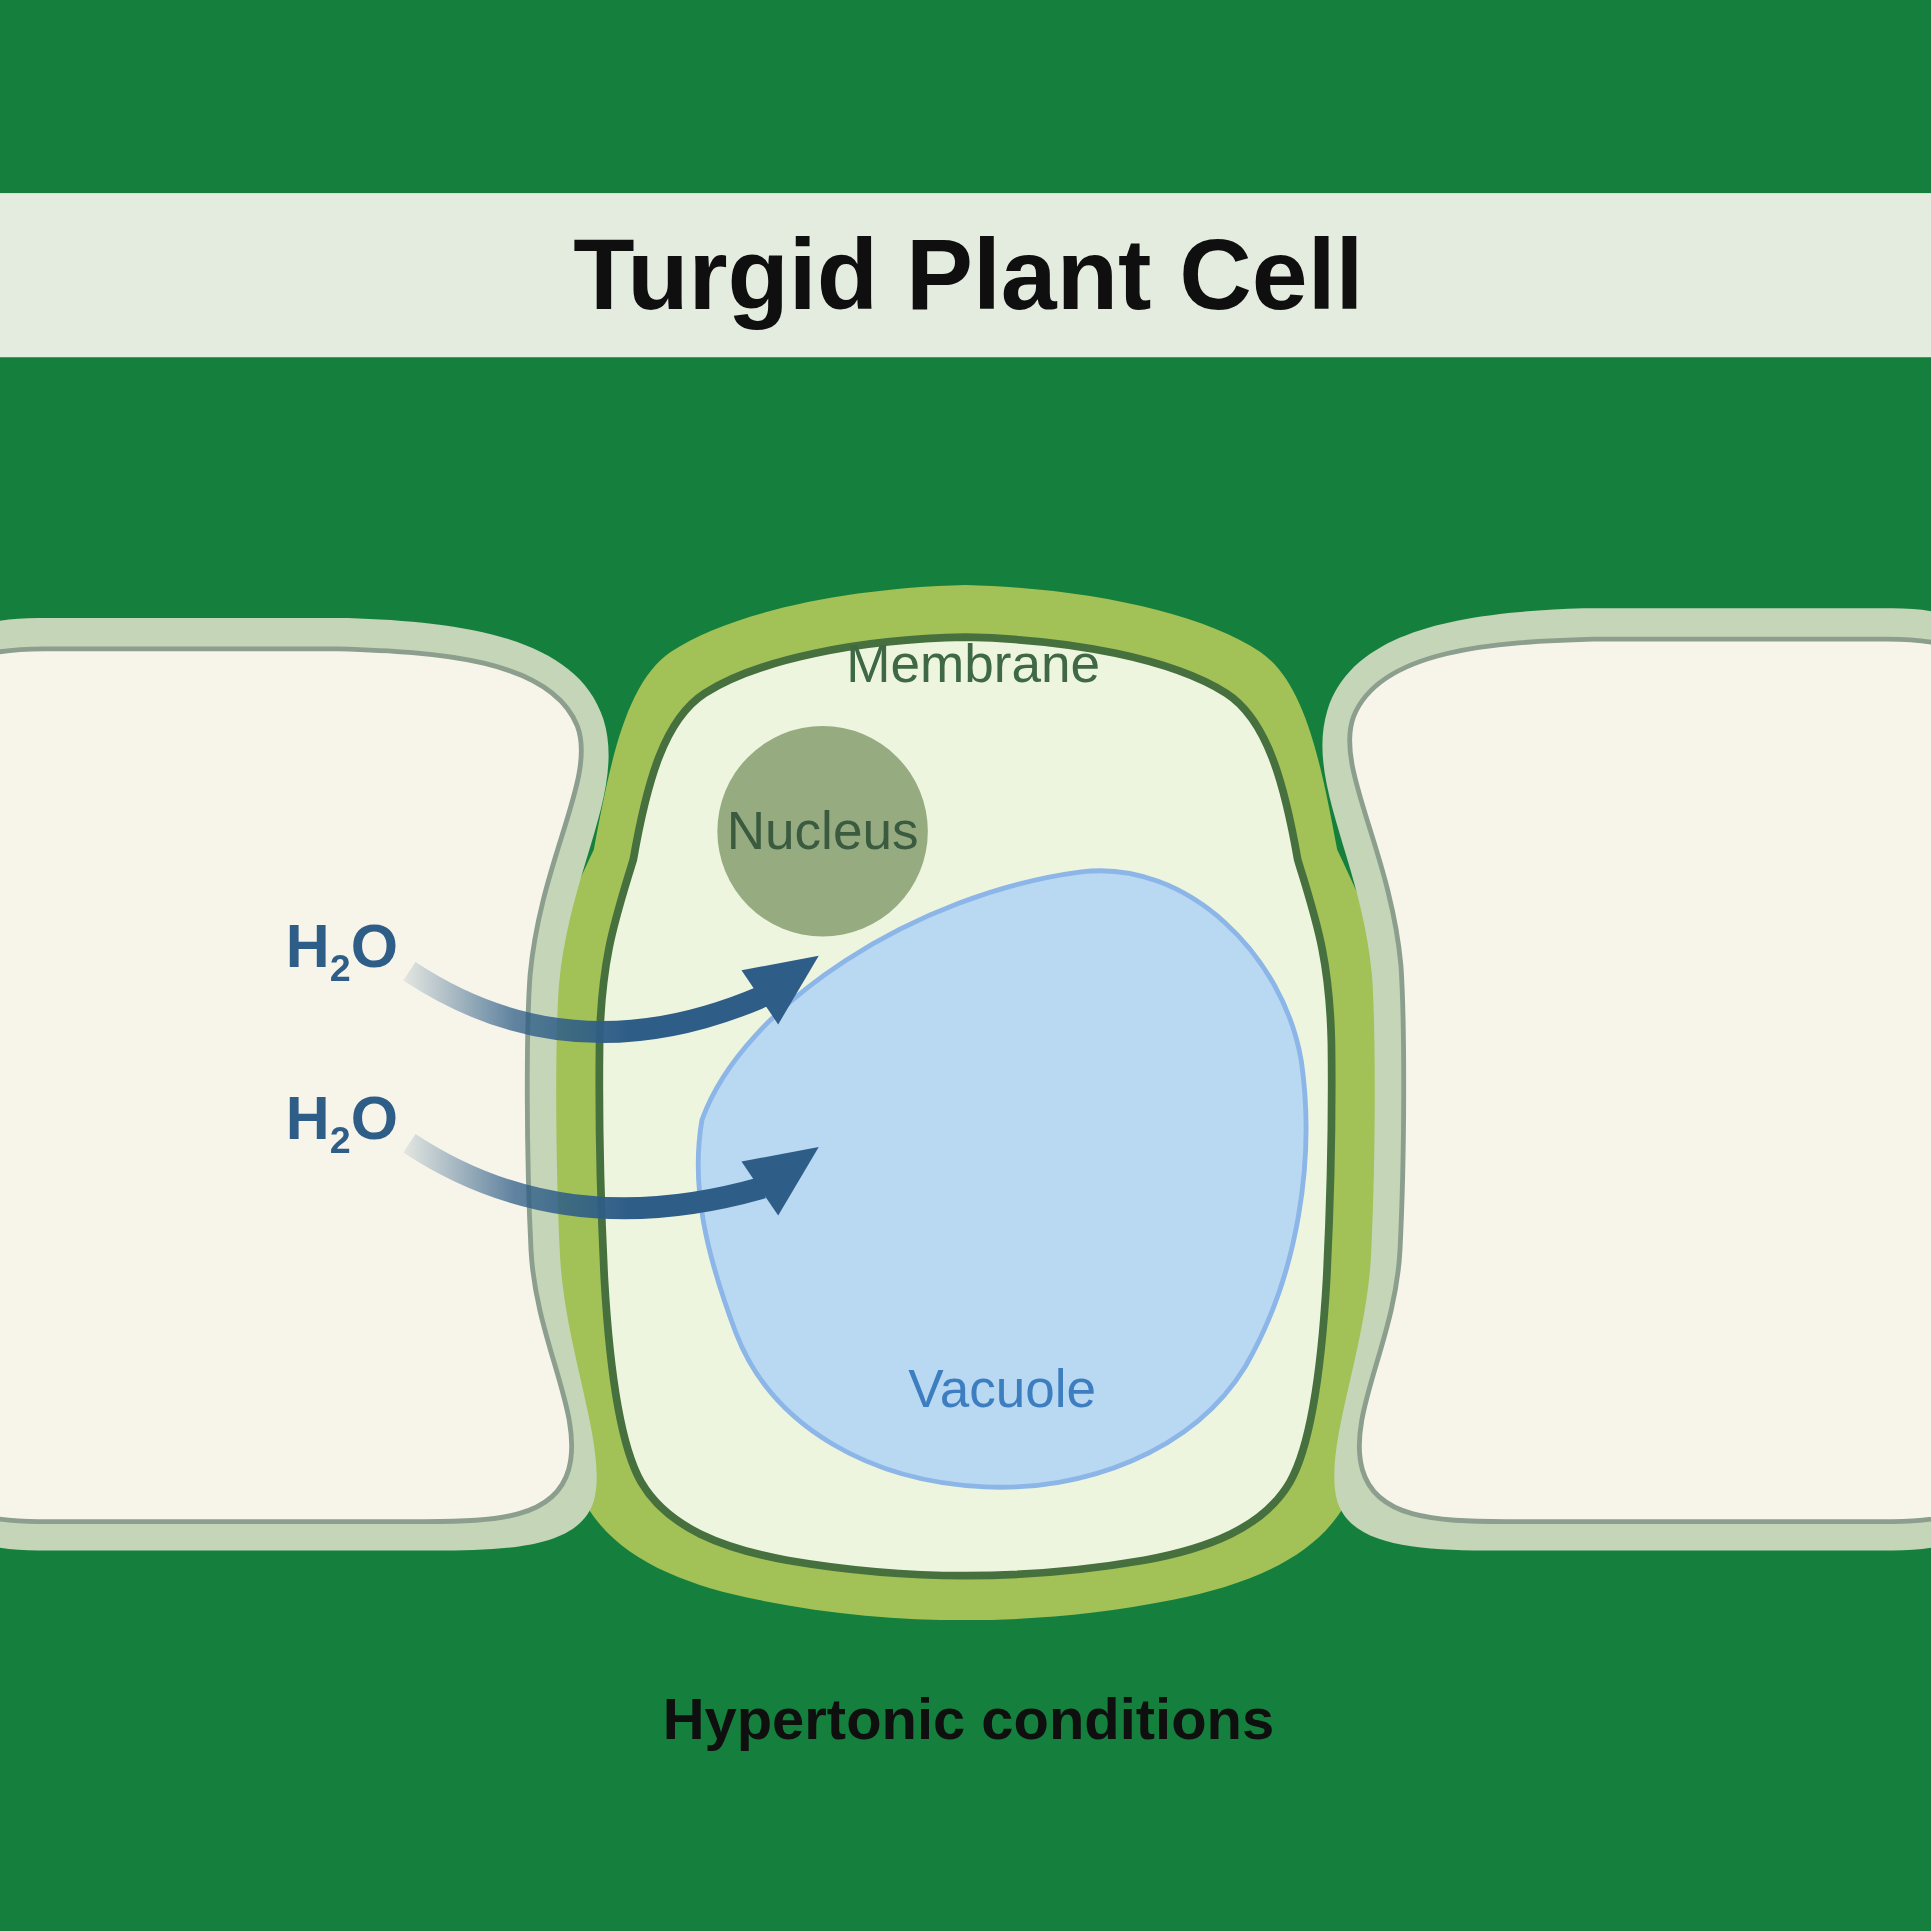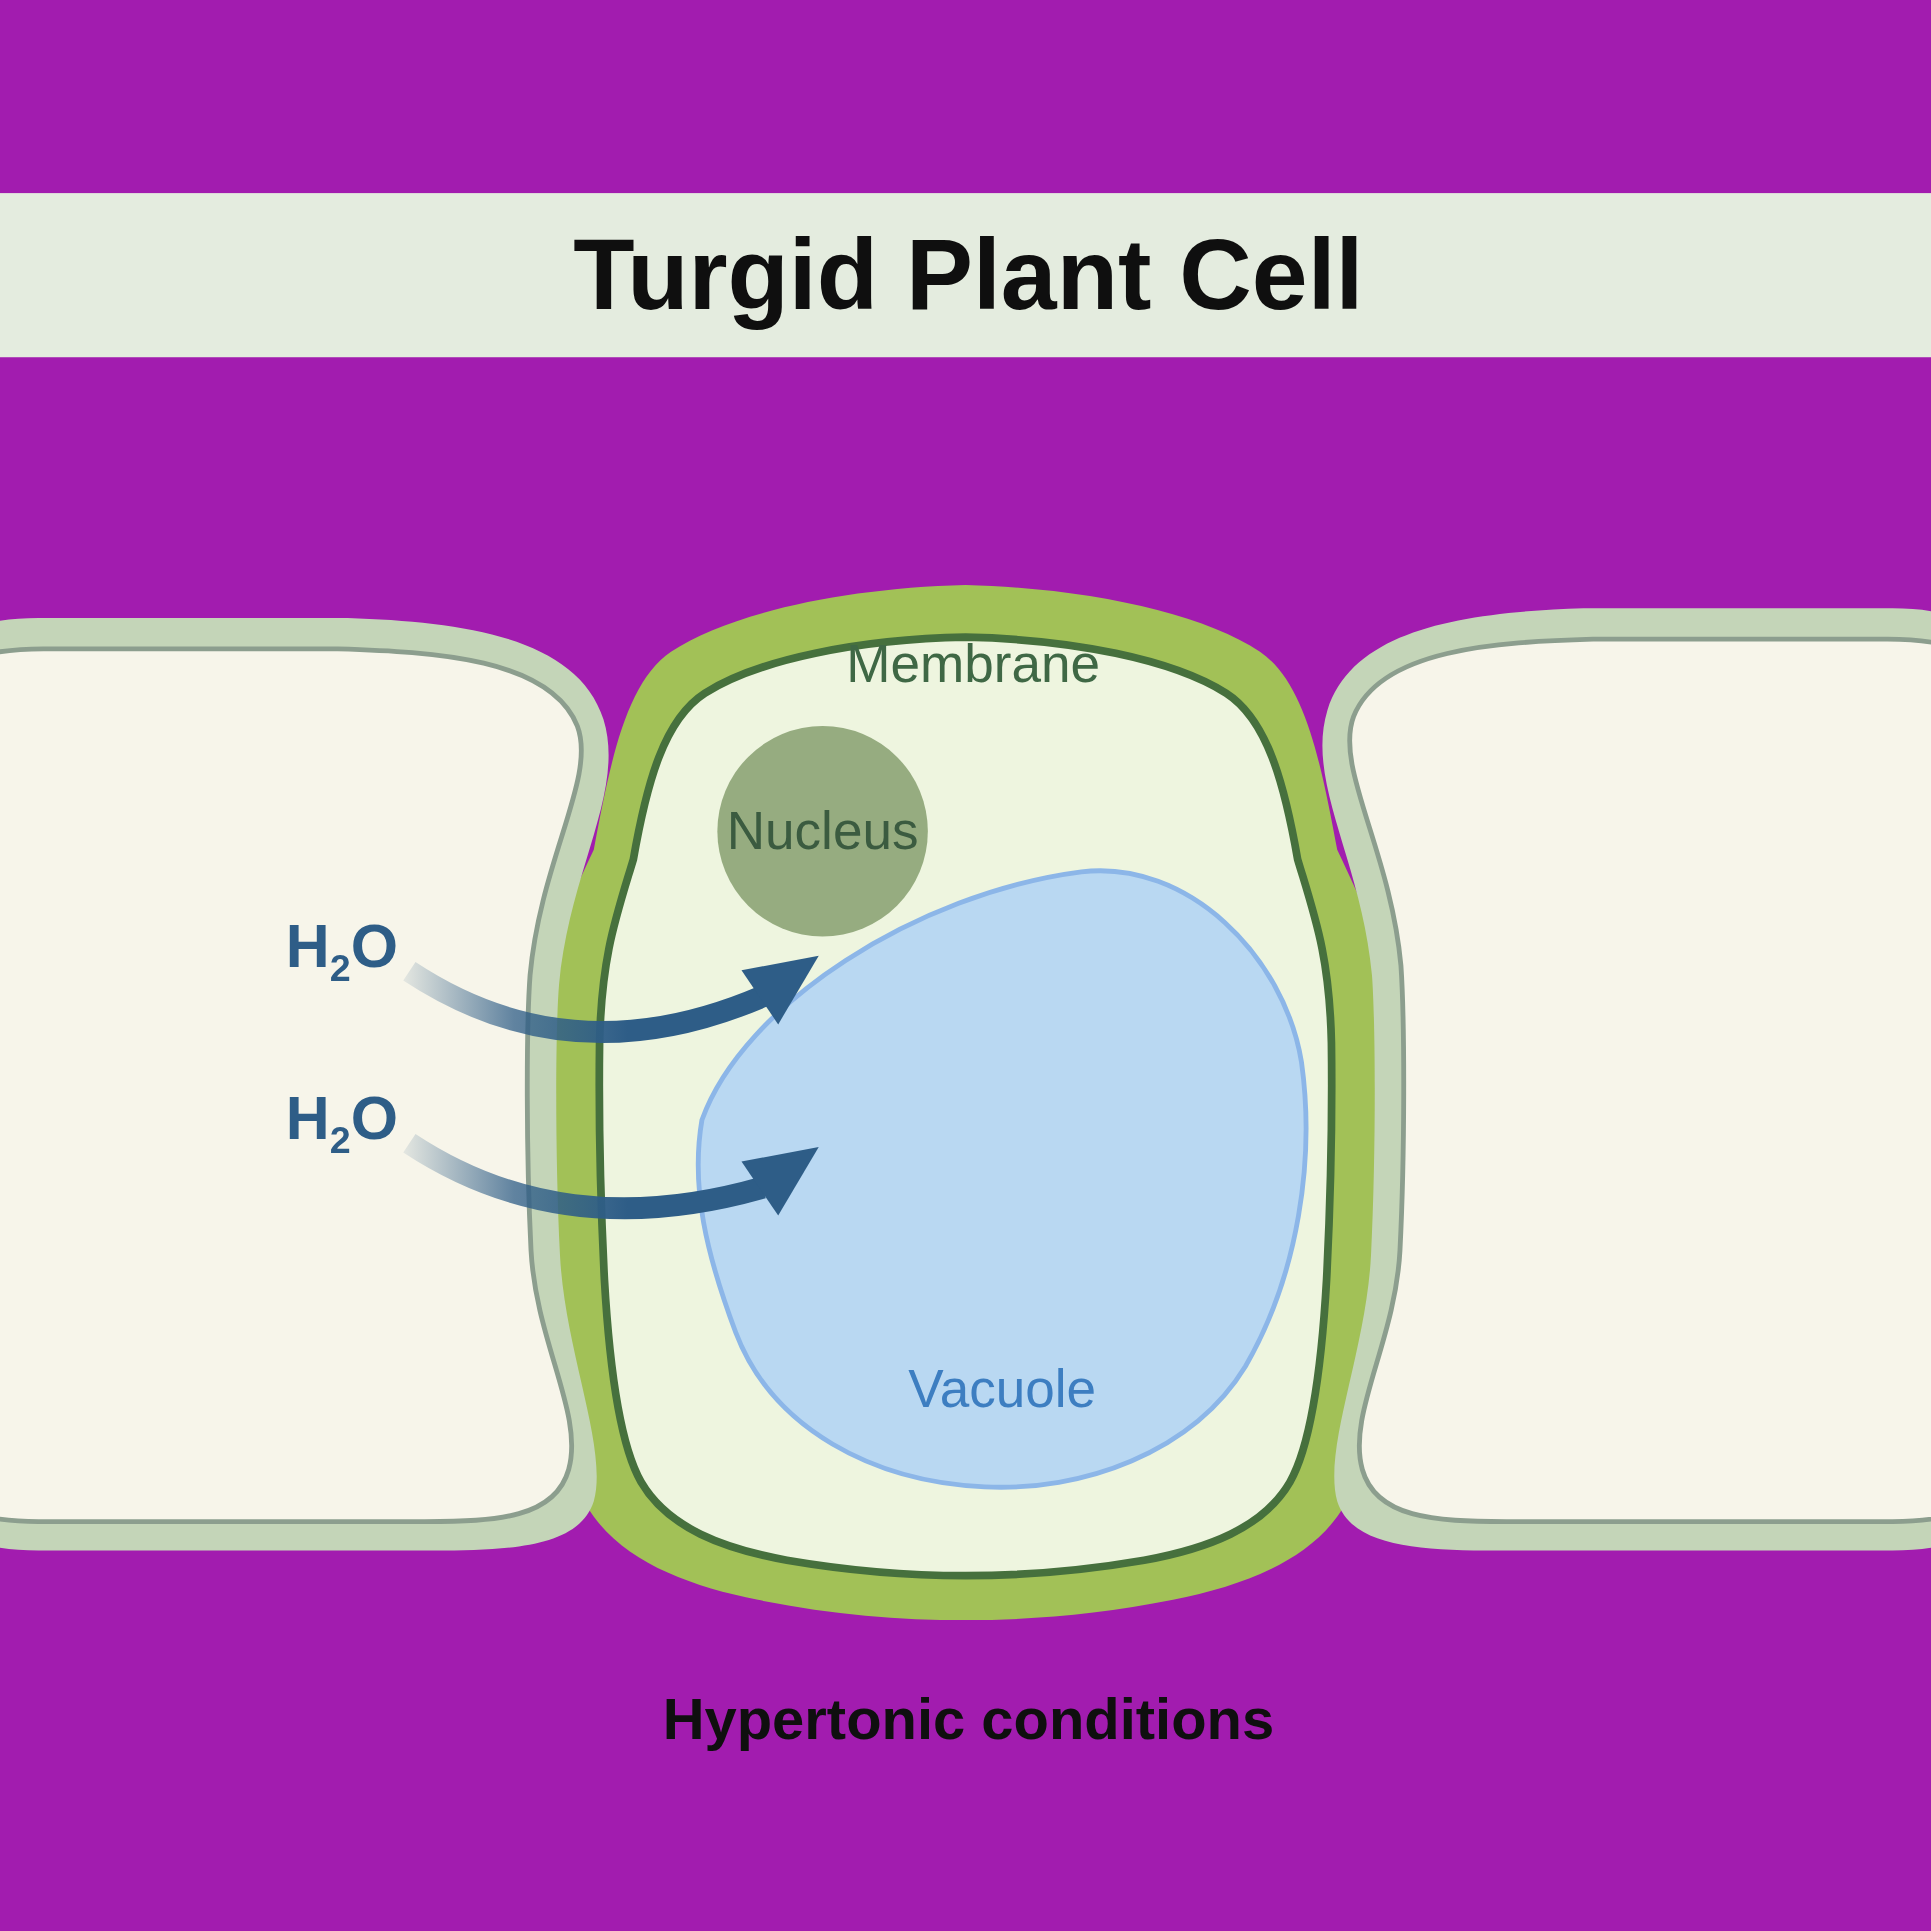--- a/index.html
+++ b/index.html
@@ -1,20 +1,20 @@
 <!DOCTYPE html>
 <html><head>
 <meta charset="utf-8">
 <style>
   html, body { margin: 0; padding: 0; background: #ffffff; }
   .canvas {
     position: relative;
     width: 1931px;
     height: 1931px;
-    background: #a21caf;
+    background: #15803d;
     overflow: hidden;
     font-family: "Liberation Sans", sans-serif;
   }
   svg { position: absolute; left: 0; top: 0; }
   text { font-family: "Liberation Sans", sans-serif; }
   .title-text   { font-size: 104px; font-weight: bold; }
   .caption-text { font-size: 60px;  font-weight: bold; }
   .organelle-label { font-size: 55px; font-weight: 400; }
   .water-label  { font-size: 63px; font-weight: bold; }
   .water-sub    { font-size: 39px; font-weight: bold; }

